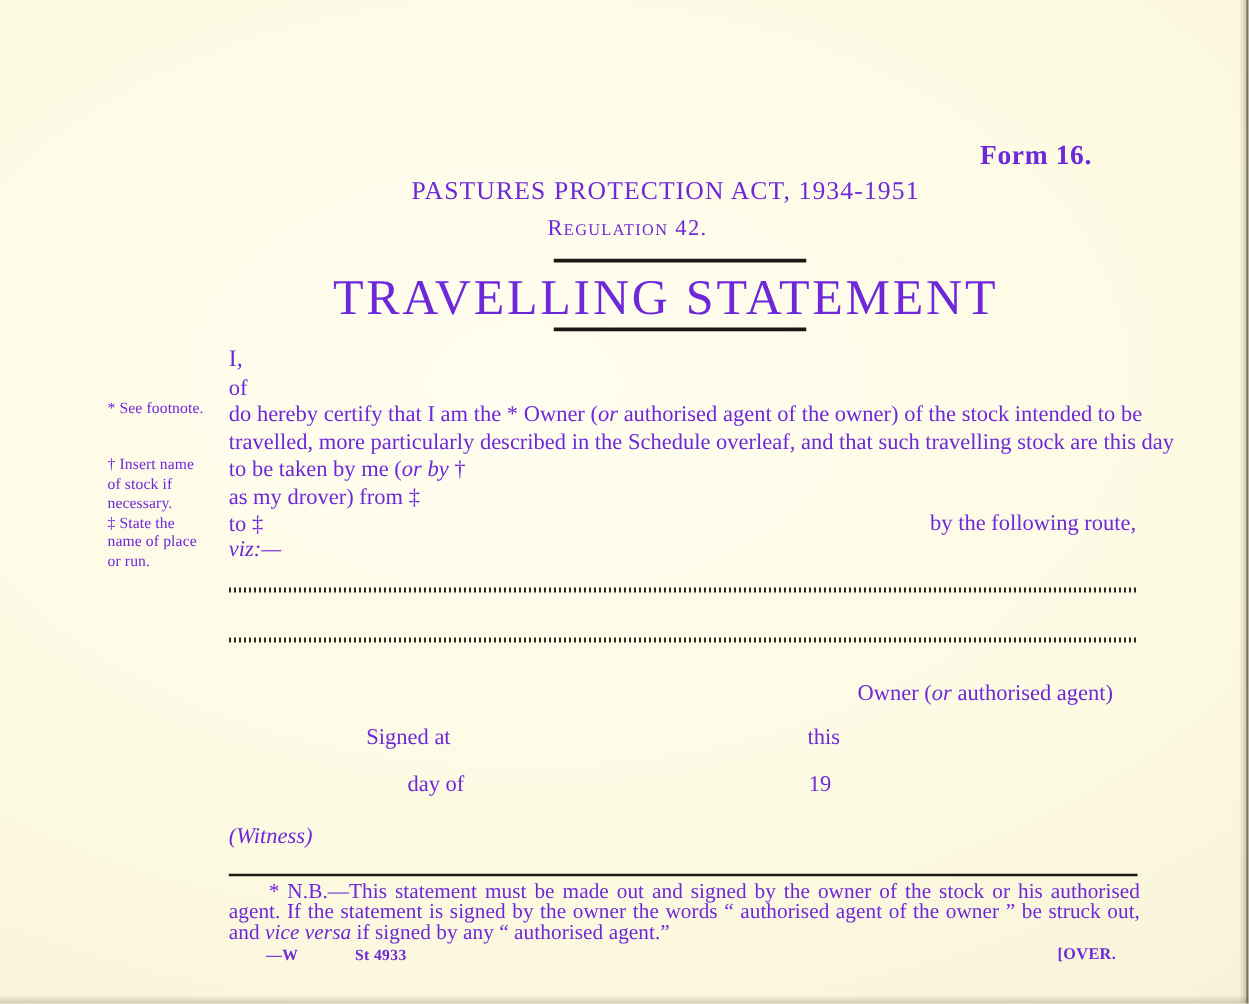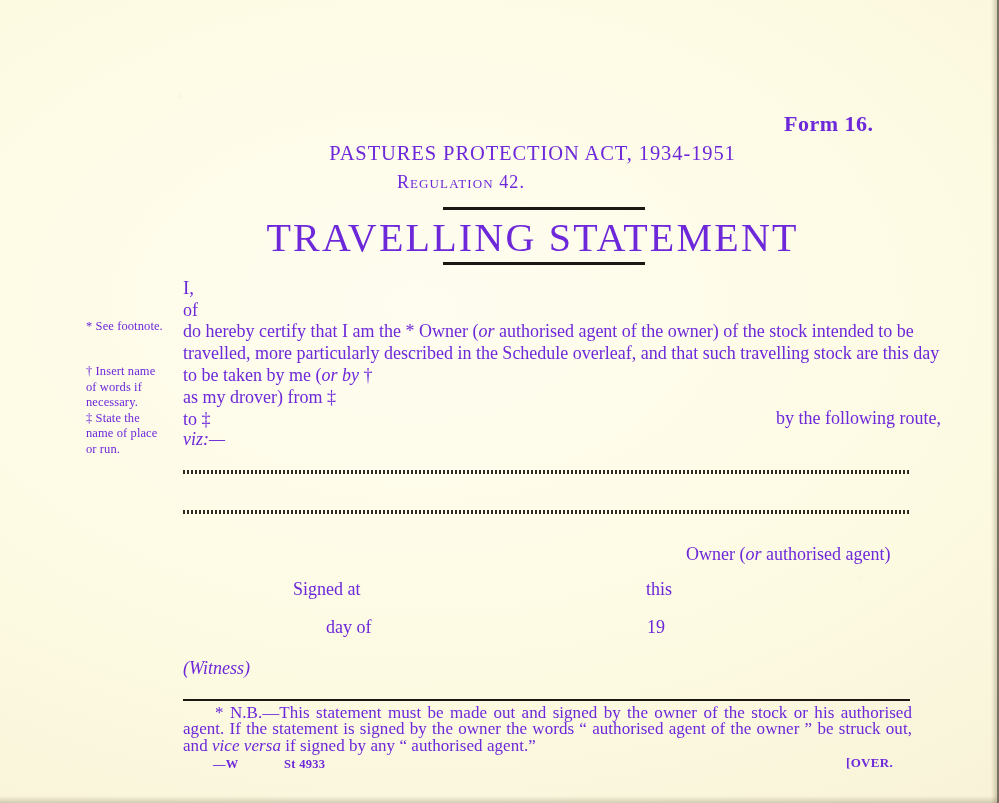--- a/index.html
+++ b/index.html
@@ -78,20 +78,21 @@
   
   .act-line > span, .reg-line > span { display: inline-block; transform: translateX(33px); }
 
   .reg-line {
     left: 0; top: 172px; width: 856px;
     text-align: center;
     font-size: 18px;
     font-variant: small-caps;
     letter-spacing: 1.1px;
     white-space: nowrap;
+    padding-left: 41px;
   }
 
   .rule-top {
     left: 443px; top: 207px; width: 202px; height: 3px;
     background: #1b1814;
   }
   .rule-bottom {
     left: 443px; top: 262px; width: 202px; height: 3px;
     background: #1b1814;
   }
@@ -125,21 +126,21 @@
   .l-i   { top: 277px; font-size: 19px; }
   .l-of  { top: 299px; }
   .l-1   { top: 320px; }
   .l-2   { top: 342px; }
   .l-3   { top: 364px; }
   .l-4   { top: 386px; }
   .l-5   { top: 408px; }
   .l-viz { top: 428px; font-style: italic; }
 
   .by-route {
-    left: 776px; top: 408px;
+    left: 744px; top: 408px;
     font-size: 18px;
     white-space: nowrap;
   }
 
   
   .dotted-rule {
     left: 183px; width: 727px; height: 4px;
     background-image: repeating-linear-gradient(
       to right,
       #1c1914 0px, #1c1914 2px, rgba(255,255,255,0) 2px, rgba(255,255,255,0) 4px
@@ -222,21 +223,21 @@
       <span>TRAVELLING STATEMENT</span>
     </div>
     <div class="abs rule-bottom"></div>
 
     <div class="abs margin-note note-a">
       <div>* See footnote.</div>
     </div>
 
     <div class="abs margin-note note-b">
       <div>† Insert name</div>
-      <div>of words if</div>
+      <div>of stock if</div>
       <div>necessary.</div>
       <div>‡ State the</div>
       <div>name of place</div>
       <div>or run.</div>
     </div>
 
     <div class="abs body-line l-i">I,</div>
     <div class="abs body-line l-of">of</div>
 
     <div class="abs body-line l-1"><span>do hereby certify that I am the * Owner (</span><i>or</i><span> authorised agent of the owner) of the stock intended to be</span></div>

